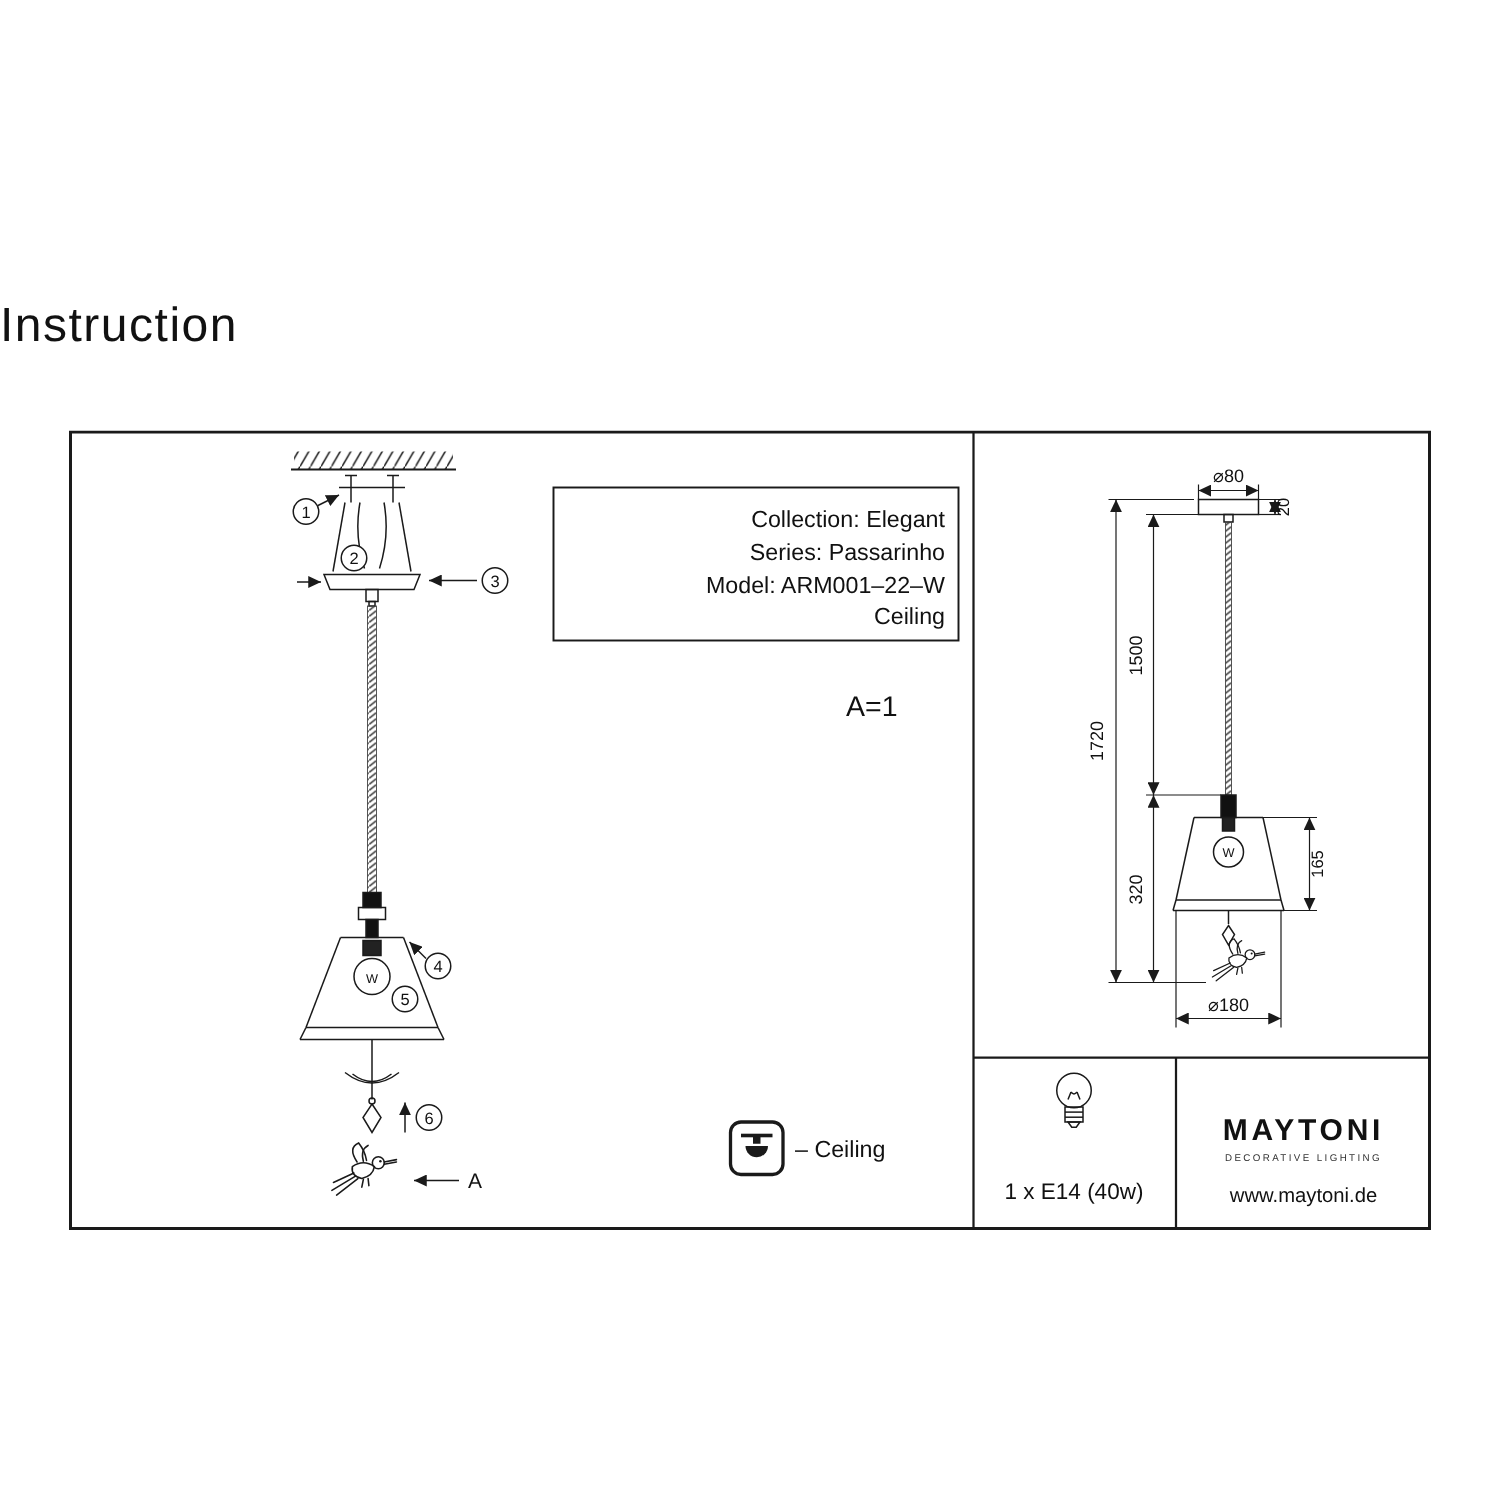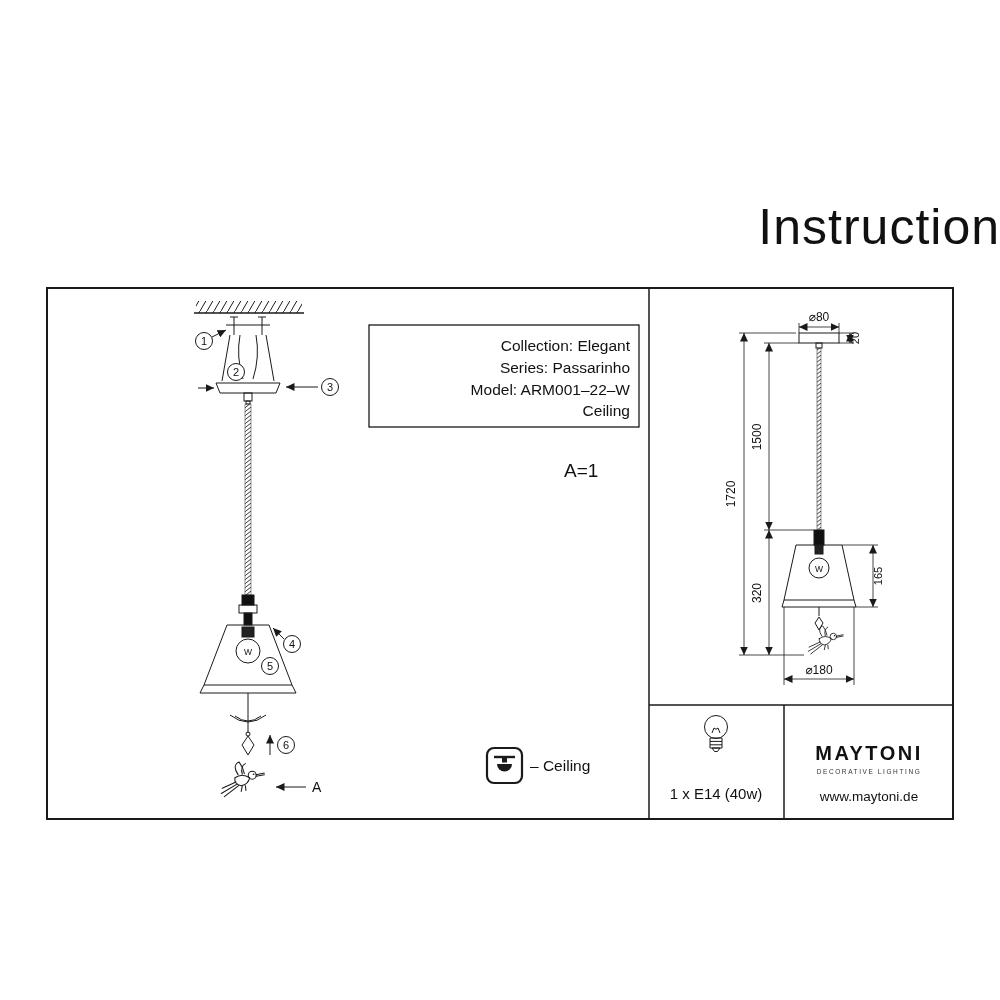--- a/index.html
+++ b/index.html
@@ -1,17 +1,17 @@
 <!DOCTYPE html>
 <html><head>
 <meta charset="utf-8">
 <style>
   html,body{margin:0;padding:0;background:#fff;}
   body{width:1000px;height:1000px;position:relative;font-family:"Liberation Sans",sans-serif;color:#111;overflow:hidden;}
-  .page-title{position:absolute;top:198px;left:0;width:1000px;text-align:right;font-size:50px;letter-spacing:1px;color:#111;}
+  .page-title{position:absolute;top:198px;left:0;width:1000px;text-align:left;font-size:32px;letter-spacing:1px;color:#111;}
   .sheet{position:absolute;left:46px;top:287px;width:908px;height:533px;}
   svg text{font-family:"Liberation Sans",sans-serif;fill:#111;stroke:none;}
   .t15{font-size:15.5px;}
   .t12{font-size:12px;}
   .t11{font-size:11px;}
   .t19{font-size:19px;}
   .t14{font-size:14px;}
   .step-num{font-size:11px;}
   .bulb-w{font-size:8.5px;}
   .brand{font-size:20px;font-weight:bold;letter-spacing:2.5px;}

